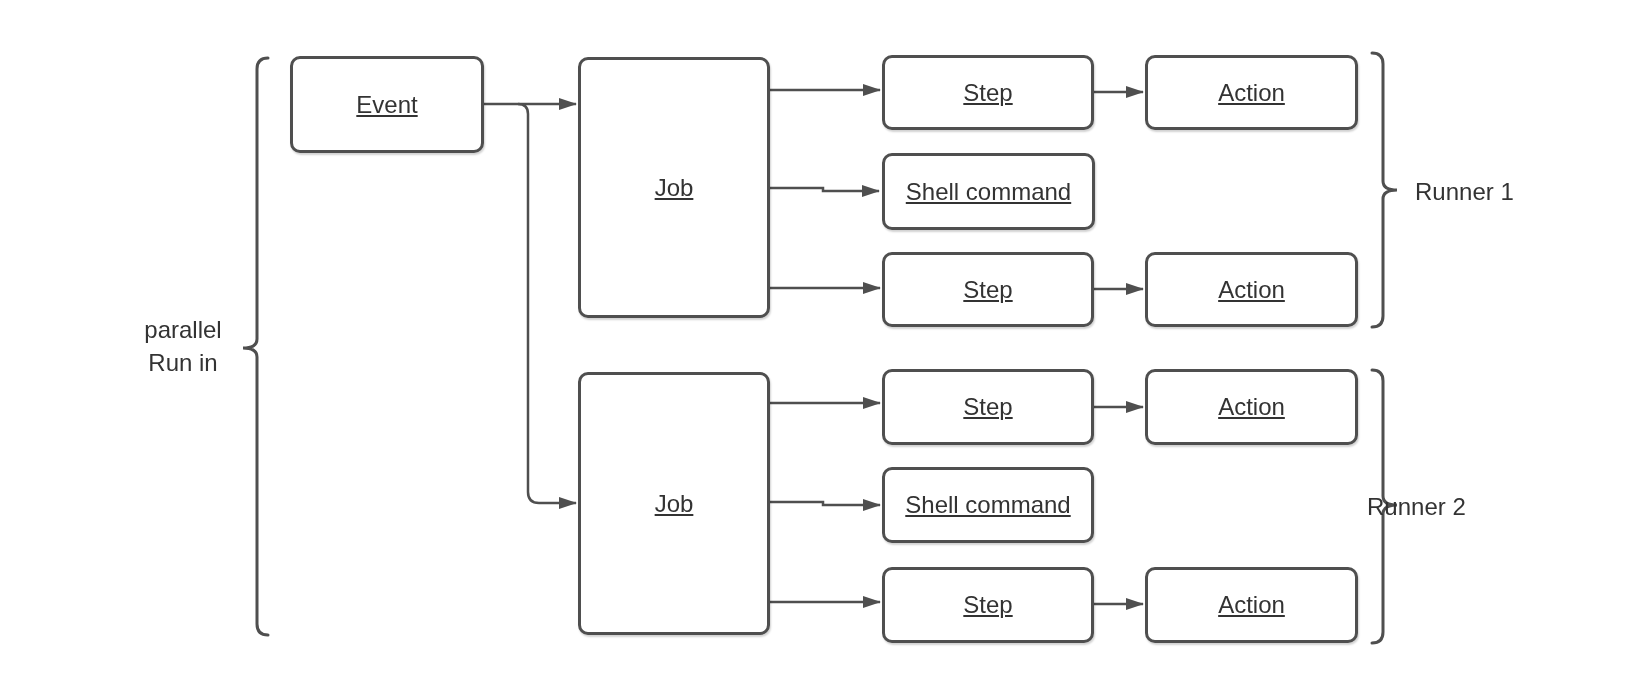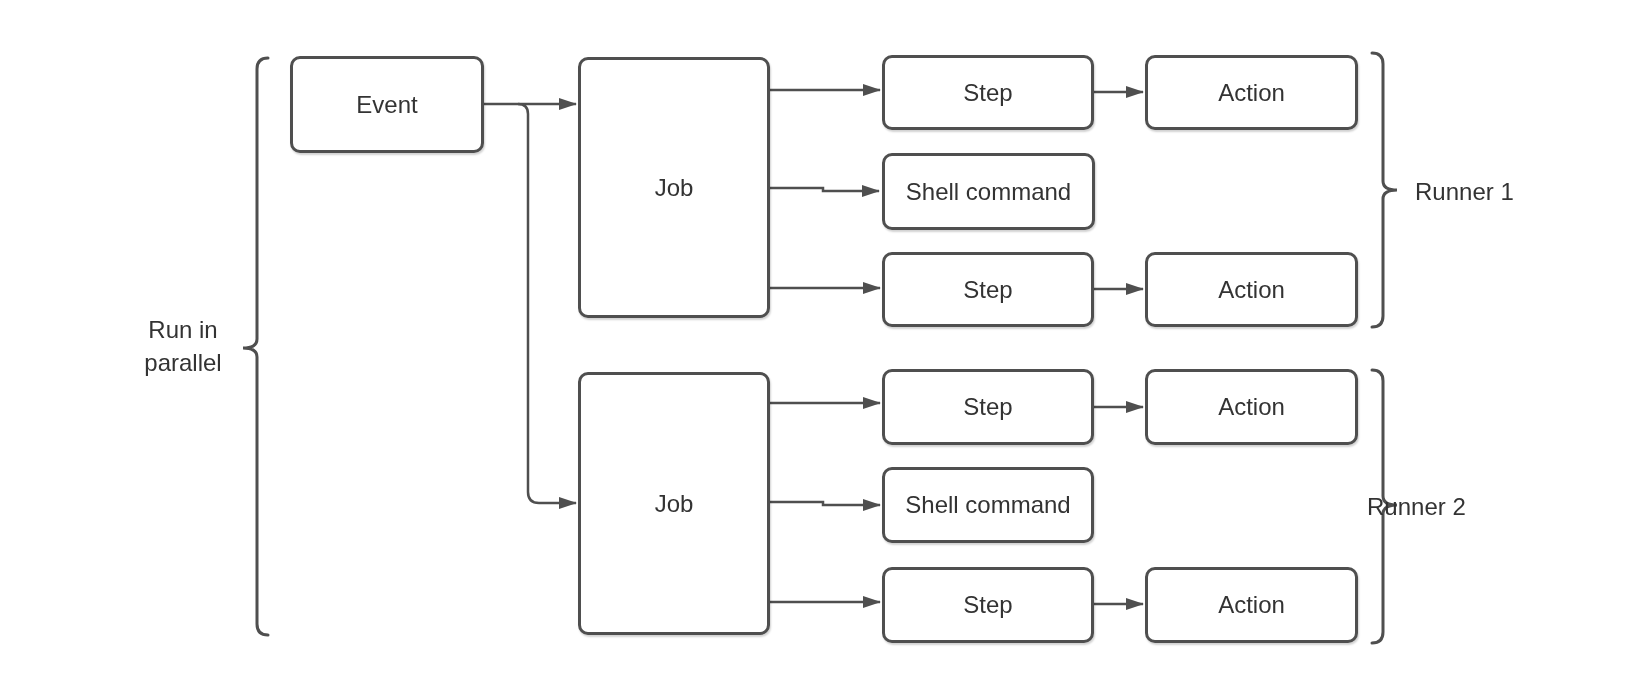--- a/index.html
+++ b/index.html
@@ -43,20 +43,21 @@
     background: var(--fill-color);
     border: 3px solid var(--stroke-color);
     border-radius: 10px;
     display: flex;
     align-items: center;
     justify-content: center;
     font-size: 24px;
     color: var(--text-color);
     box-shadow: 1px 2px 2px rgba(0,0,0,0.18);
     white-space: nowrap;
+    text-decoration: underline;
   }
 
   .node.event   { left: 290px;  top: 56px;  width: 194px; height: 97px; }
   .node.job1    { left: 578px;  top: 57px;  width: 192px; height: 261px; }
   .node.job2    { left: 578px;  top: 372px; width: 192px; height: 263px; }
   .node.step1   { left: 882px;  top: 55px;  width: 212px; height: 75px; }
   .node.shell1  { left: 882px;  top: 153px; width: 213px; height: 77px; }
   .node.step2   { left: 882px;  top: 252px; width: 212px; height: 75px; }
   .node.action1 { left: 1145px; top: 55px;  width: 213px; height: 75px; }
   .node.action2 { left: 1145px; top: 252px; width: 213px; height: 75px; }
@@ -155,20 +156,20 @@
     <span>Step</span>
   </div>
   <div class="node action3">
     <span>Action</span>
   </div>
   <div class="node action4">
     <span>Action</span>
   </div>
 
   <div class="free-label parallel-label">
+    <div>parallel</div>
     <div>Run in</div>
-    <div>parallel</div>
   </div>
 
   <div class="free-label runner-label runner1-label">Runner 1</div>
   <div class="free-label runner-label runner2-label">Runner 2</div>
 
 </div>
 
 </body></html>

